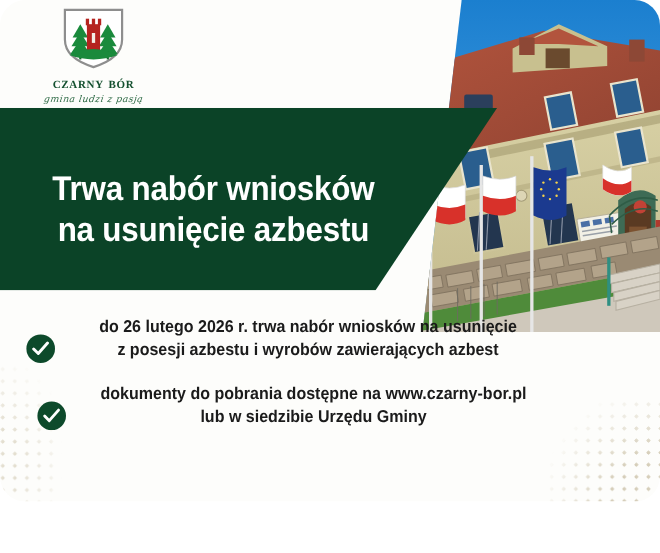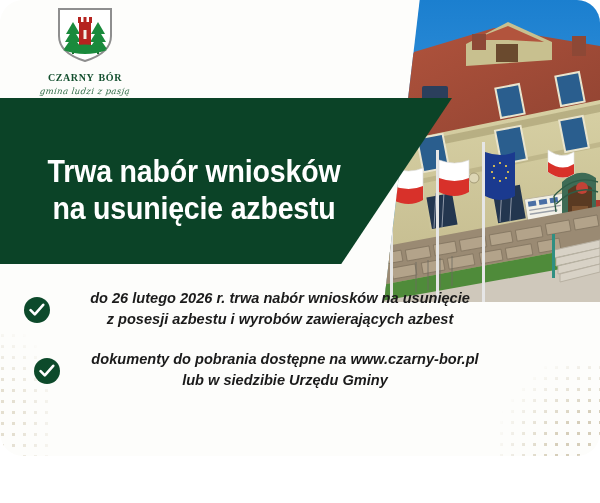--- a/index.html
+++ b/index.html
@@ -121,23 +121,22 @@
 
   
   .bullets {
     position: absolute;
     left: 24px;
     top: 288px;
     width: 470px;
   }
   .bullet {
     display: flex;
-    align-items: center;
+    align-items: flex-end;
     margin-bottom: 19px;
-    font-style: italic;
   }
   .check {
     flex: 0 0 auto;
     width: 26px;
     height: 26px;
     border-radius: 50%;
     background: #0d4a2b;
     position: relative;
     margin-top: 2px;
   }

